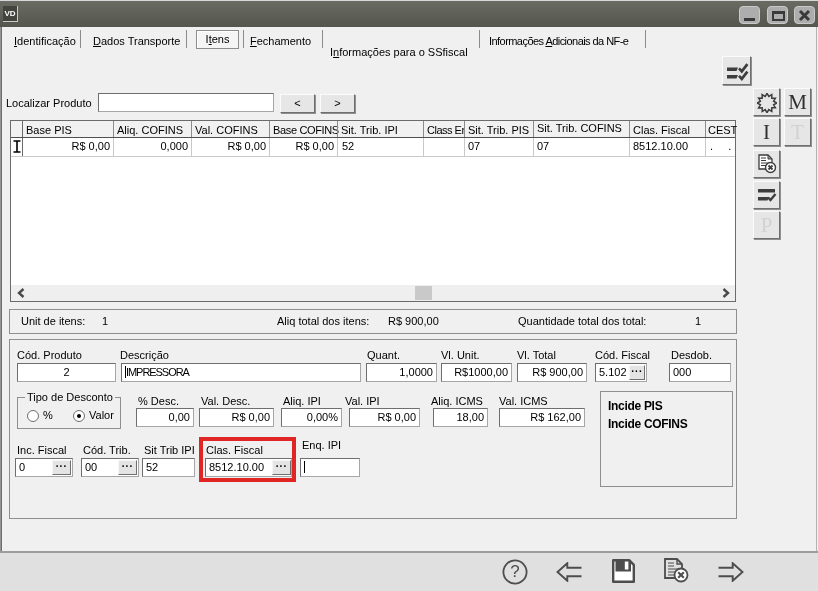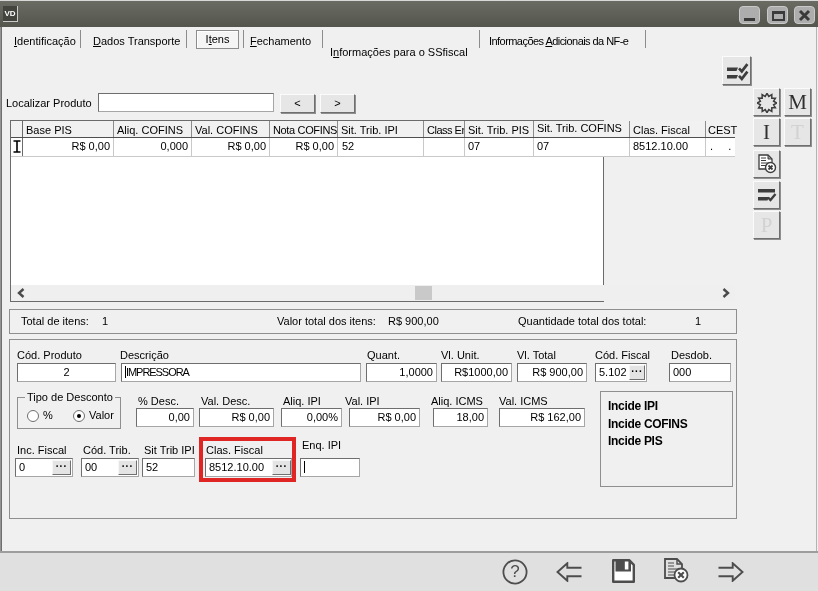--- a/index.html
+++ b/index.html
@@ -52,26 +52,26 @@
   <div class="vline" style="left:479px;top:30px;height:18px"></div>
   <div class="lbl" style="left:489px;top:35px;letter-spacing:-0.55px">Informações <u>A</u>dicionais da NF-e</div>
   <div class="vline" style="left:645px;top:30px;height:18px"></div>
 </div>
 
 <div class="lbl" style="left:6px;top:97px">Localizar Produto</div>
 <div class="inp" style="left:98px;top:93px;width:176px"></div>
 <div class="btn" style="left:280px;top:94px;width:35px;height:19px;text-align:center;line-height:17px;font-size:11px">&lt;</div>
 <div class="btn" style="left:320px;top:94px;width:35px;height:19px;text-align:center;line-height:17px;font-size:11px">&gt;</div>
 
-<div id="grid" class="abs" style="left:10px;top:120px;width:594px;height:182px;border:1px solid #6b6b6b;box-sizing:border-box;background:#fff">
+<div id="grid" class="abs" style="left:10px;top:120px;width:726px;height:182px;border:1px solid #6b6b6b;box-sizing:border-box;background:#fff">
   <div class="abs" id="gridhead" style="left:0;top:0;width:724px;height:16px;background:#f1f1f1;border-bottom:1px solid #4f4f4f;box-sizing:content-box">
     <div class="lbl" style="left:15px;top:3px">Base PIS</div>
     <div class="lbl" style="left:106px;top:3px">Aliq. COFINS</div>
     <div class="lbl" style="left:184px;top:3px">Val. COFINS</div>
-    <div class="lbl" style="left:262px;top:3px;letter-spacing:-0.35px">Nota COFINS</div>
+    <div class="lbl" style="left:262px;top:3px;letter-spacing:-0.35px">Base COFINS</div>
     <div class="lbl" style="left:330px;top:3px">Sit. Trib. IPI</div>
     <div class="lbl" style="left:416px;top:3px;width:37px;overflow:hidden;letter-spacing:-0.5px">Class Enq</div>
     <div class="lbl" style="left:457px;top:3px">Sit. Trib. PIS</div>
     <div class="lbl" style="left:526px;top:1px">Sit. Trib. COFINS</div>
     <div class="lbl" style="left:622px;top:3px">Clas. Fiscal</div>
     <div class="lbl" style="left:697px;top:3px">CEST</div>
     <div class="vline" style="left:11px;top:0;height:16px;background:#6b6b6b"></div>
     <div class="vline" style="left:102px;top:0;height:16px"></div>
     <div class="vline" style="left:180px;top:0;height:16px"></div>
     <div class="vline" style="left:258px;top:0;height:16px"></div>
@@ -147,23 +147,23 @@
     <svg class="abs" style="left:4px;top:7px" width="19" height="14" viewBox="0 0 19 14">
       <path d="M0 0 H17 V3.5 H0 Z" fill="#3d3d3d"></path>
       <path d="M0 8 H11 L9.5 11.5 H0 Z" fill="#3d3d3d"></path>
       <path d="M10 8.5 L12.5 11 L17.5 5" stroke="#3d3d3d" stroke-width="2.4" fill="none"></path>
     </svg>
   </div>
   <div class="btn serif" style="left:753px;top:211px;width:27px;height:28px;text-align:center;line-height:26px;font-size:21px;color:#d2d2d2">P</div>
 </div>
 
 <div class="abs" style="left:9px;top:309px;width:728px;height:25px;border:1px solid #8f8f8f;box-sizing:border-box"></div>
-<div class="lbl" style="left:21px;top:315px">Total de itens:</div>
+<div class="lbl" style="left:21px;top:315px">Unit de itens:</div>
 <div class="lbl" style="left:102px;top:315px">1</div>
-<div class="lbl" style="left:277px;top:315px">Valor total dos itens:</div>
+<div class="lbl" style="left:277px;top:315px">Aliq total dos itens:</div>
 <div class="lbl" style="left:388px;top:315px">R$ 900,00</div>
 <div class="lbl" style="left:518px;top:315px">Quantidade total dos total:</div>
 <div class="lbl" style="left:695px;top:315px">1</div>
 
 <div class="abs" style="left:9px;top:339px;width:728px;height:180px;border:1px solid #8f8f8f;box-sizing:border-box"></div>
 <div id="form1">
   <div class="lbl" style="left:17px;top:349px">Cód. Produto</div>
   <div class="inp c" style="left:17px;top:363px;width:99px">2</div>
   <div class="lbl" style="left:120px;top:349px">Descrição</div>
   <div class="inp" style="left:121px;top:363px;width:240px"><span style="border-left:1px solid #000;letter-spacing:-1.05px">IMPRESSORA</span></div>
@@ -213,23 +213,22 @@
   <div class="abs" style="left:199px;top:437px;width:97px;height:45px;border:4px solid #e02525;box-sizing:border-box"></div>
   <div class="lbl" style="left:206px;top:444px">Clas. Fiscal</div>
   <div class="inp" style="left:205px;top:458px;width:87px">8512.10.00</div>
   <div class="dots" style="left:272px;top:460px;width:19px;height:15px">...</div>
   <div class="lbl" style="left:302px;top:439px">Enq. IPI</div>
   <div class="inp" style="left:300px;top:458px;width:60px"><span style="border-left:1px solid #000">&nbsp;</span></div>
 </div>
 
 <div class="abs" style="left:600px;top:391px;width:133px;height:96px;border:1px solid #8f8f8f;box-sizing:border-box"></div>
 <div id="incide" style="position:absolute;left:608px;top:398px;font-size:12px;font-weight:bold;line-height:17.5px;letter-spacing:-0.3px">
-  <div>Incide IPI</div>
+  <div>Incide PIS</div>
   <div>Incide COFINS</div>
-  <div>Incide PIS</div>
 </div>
 
 <div class="abs" style="left:0;top:551px;width:818px;height:2px;background:#9d9d9d"></div>
 <div class="abs" style="left:0;top:553px;width:818px;height:38px;background:#e0e0e0"></div>
 <div id="toolbar">
   <svg class="abs" style="left:502px;top:559px" width="26" height="26" viewBox="0 0 26 26">
     <circle cx="13" cy="13" r="11.6" fill="none" stroke="#4d4d4d" stroke-width="1.8"></circle>
     <text x="13" y="18" font-family="Liberation Sans" font-size="17" fill="#4d4d4d" text-anchor="middle">?</text>
   </svg>
   <svg class="abs" style="left:556px;top:562px" width="26" height="20" viewBox="0 0 26 20">

